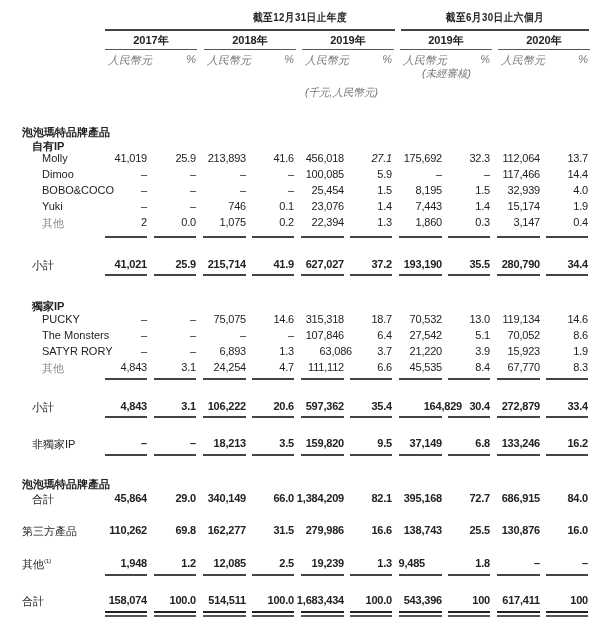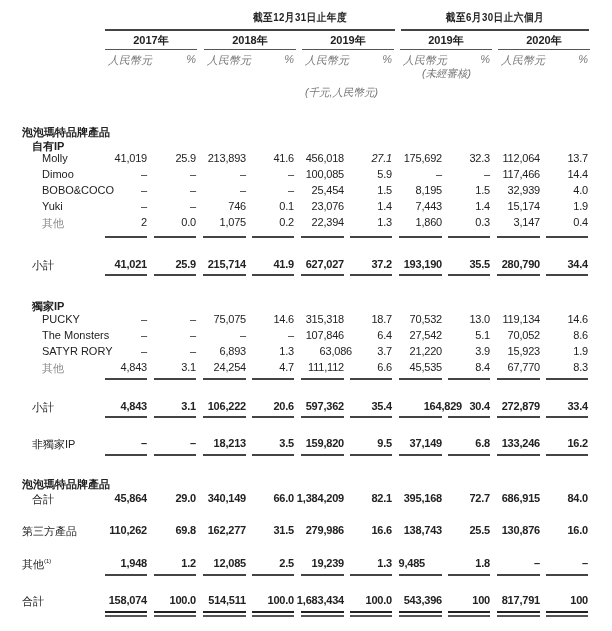--- a/index.html
+++ b/index.html
@@ -349,21 +349,21 @@
 <div class="row b" style="top:594px;">
   <div class="lbl" style="left:22px;top:0;">合計</div>
   <div class="cell" style="left:97px;width:50px;">158,074</div>
   <div class="cell" style="left:156px;width:40px;">100.0</div>
   <div class="cell" style="left:196px;width:50px;">514,511</div>
   <div class="cell" style="left:254px;width:40px;">100.0</div>
   <div class="cell" style="left:284px;width:60px;">1,683,434</div>
   <div class="cell" style="left:352px;width:40px;">100.0</div>
   <div class="cell" style="left:382px;width:60px;">543,396</div>
   <div class="cell" style="left:450px;width:40px;">100</div>
-  <div class="cell" style="left:480px;width:60px;">817,791</div>
+  <div class="cell" style="left:480px;width:60px;">617,411</div>
   <div class="cell" style="left:548px;width:40px;">100</div>
 </div>
 <div>
   <div class="dline" style="left:105px;top:611px;width:42px;"></div>
   <div class="dline" style="left:154px;top:611px;width:42px;"></div>
   <div class="dline" style="left:203px;top:611px;width:43px;"></div>
   <div class="dline" style="left:252px;top:611px;width:42px;"></div>
   <div class="dline" style="left:301px;top:611px;width:43px;"></div>
   <div class="dline" style="left:350px;top:611px;width:42px;"></div>
   <div class="dline" style="left:399px;top:611px;width:43px;"></div>

